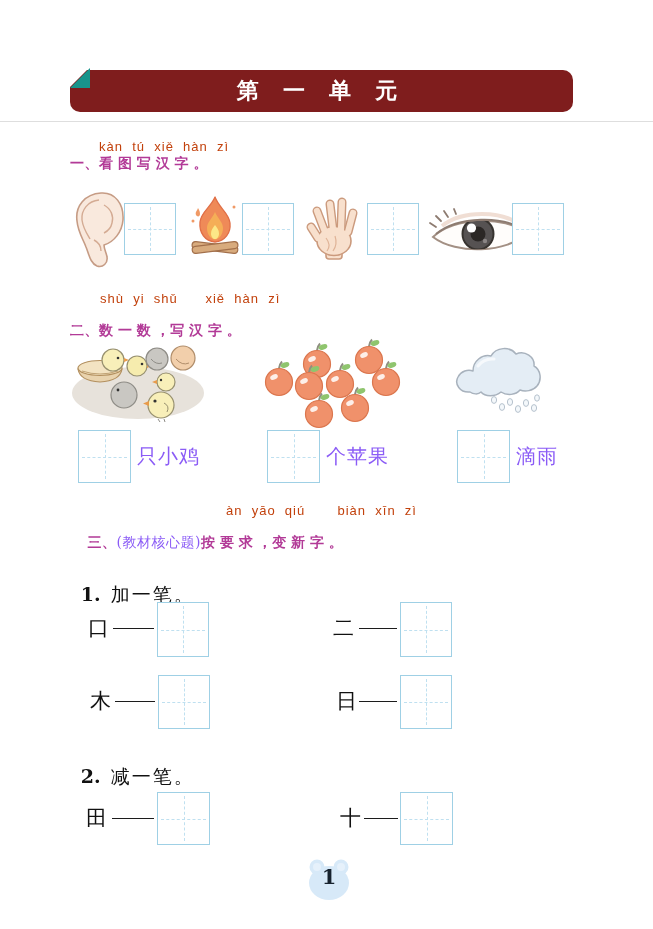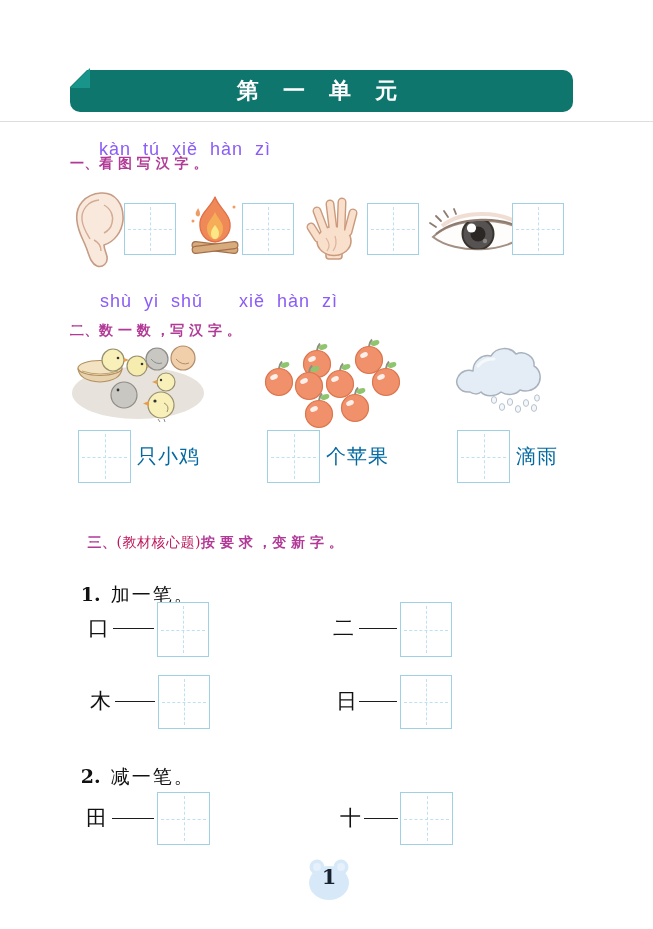--- a/index.html
+++ b/index.html
@@ -1,36 +1,36 @@
 <!DOCTYPE html>
 <html><head>
 <meta charset="utf-8">
 <style>
   html,body{margin:0;padding:0;background:#ffffff;}
   .page{position:relative;width:653px;height:929px;background:#ffffff;overflow:hidden;
         font-family:"Liberation Sans","DejaVu Sans",sans-serif;}
   .abs{position:absolute;}
   
   .rule{position:absolute;left:0;top:121px;width:653px;height:1px;background:#dedede;}
-  .banner{position:absolute;left:70px;top:70px;width:503px;height:42px;background:#0f766e;
+  .banner{position:absolute;left:70px;top:70px;width:503px;height:42px;background:#7f1d1d;
           border-radius:2px 10px 10px 10px;display:flex;align-items:center;justify-content:center;}
   .banner span{color:#ffffff;font-size:22px;font-weight:bold;letter-spacing:9px;white-space:pre;}
   .fold-white{position:absolute;left:68px;top:66px;width:23px;height:23px;background:#ffffff;
               -webkit-clip-path:polygon(0 0,100% 0,0 100%);clip-path:polygon(0 0,100% 0,0 100%);}
   .fold-dark{position:absolute;left:69px;top:67px;width:21px;height:21px;background:#18948b;
              -webkit-clip-path:polygon(100% 5%,100% 100%,5% 100%);clip-path:polygon(100% 5%,100% 100%,5% 100%);}
   
-  .pinyin{position:absolute;color:#8b5cf6;font-size:18px;letter-spacing:1px;white-space:pre;}
+  .pinyin{position:absolute;color:#c2410c;font-size:13px;letter-spacing:1px;white-space:pre;}
   .heading{position:absolute;color:#b23a97;font-size:14px;font-weight:bold;letter-spacing:.5px;white-space:pre;}
-  .heading .note{color:#be185d;font-weight:normal;font-family:"DejaVu Serif","Liberation Serif",serif;}
+  .heading .note{color:#8b5cf6;font-weight:normal;font-family:"DejaVu Serif","Liberation Serif",serif;}
   .task-head{position:absolute;white-space:pre;}
   .task-head .num{font-family:"DejaVu Serif","Liberation Serif",serif;font-weight:bold;font-size:19px;color:#111;}
   .task-head .lbl{font-family:"DejaVu Serif","Liberation Serif",serif;font-size:19px;color:#111;margin-left:10px;letter-spacing:2px;}
   .pair-char{position:absolute;font-family:"DejaVu Serif","Liberation Serif",serif;font-size:21px;color:#111;line-height:24px;}
-  .ansl{position:absolute;font-family:"DejaVu Serif","Liberation Serif",serif;font-size:20px;color:#0369a1;line-height:26px;letter-spacing:1px;white-space:pre;}
+  .ansl{position:absolute;font-family:"DejaVu Serif","Liberation Serif",serif;font-size:20px;color:#8b5cf6;line-height:26px;letter-spacing:1px;white-space:pre;}
   
   .tian{position:absolute;border:1.6px solid #9fd0e5;background:#fff;box-sizing:border-box;}
   .tian::before{content:"";position:absolute;left:50%;top:3px;bottom:3px;border-left:1px dashed #bfe0f0;}
   .tian::after{content:"";position:absolute;top:50%;left:3px;right:3px;border-top:1px dashed #bfe0f0;}
   .dash{position:absolute;height:0;border-top:1.7px solid #1c1c1c;}
   .pagenum{position:absolute;left:305px;top:864px;width:48px;text-align:center;
            font-family:"DejaVu Serif","Liberation Serif",serif;font-weight:bold;font-size:21px;color:#17222e;}
 </style>
 </head>
 <body>
@@ -215,20 +215,21 @@
     </g>
   </svg>
 
   <div class="tian" style="left:78px;top:430px;width:53px;height:53px"></div>
   <div class="ansl" style="left:137px;top:443px">只小鸡</div>
   <div class="tian" style="left:267px;top:430px;width:53px;height:53px"></div>
   <div class="ansl" style="left:326px;top:443px">个苹果</div>
   <div class="tian" style="left:457px;top:430px;width:53px;height:53px"></div>
   <div class="ansl" style="left:516px;top:443px">滴雨</div>
 
+  <div class="pinyin" style="left:226px;top:503px">àn  yāo  qiú       biàn  xīn  zì</div>
   <div class="heading" style="left:70px;top:518px">
     <span>三、</span><span class="note">(教材核心题)</span><span>按 要 求 ，变 新 字 。</span>
   </div>
 
   <div class="task-head" style="left:63px;top:564px">
     <span class="num">1.</span><span class="lbl">加一笔。</span>
   </div>
 
   <div class="pair-char" style="left:88px;top:616px">口</div>
   <div class="dash" style="left:113px;top:628px;width:41px"></div>

